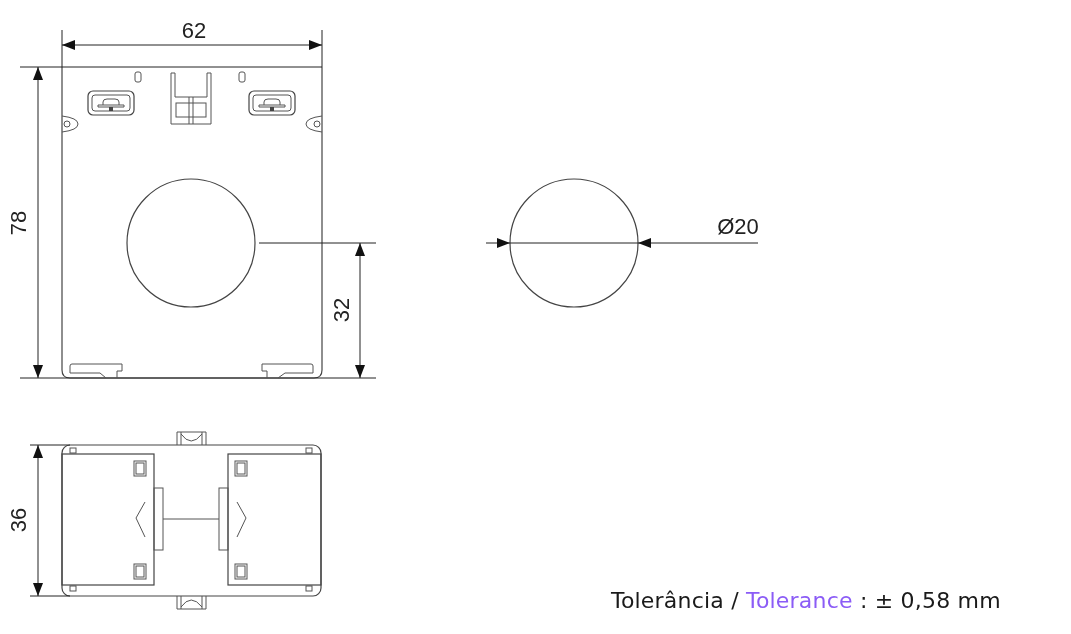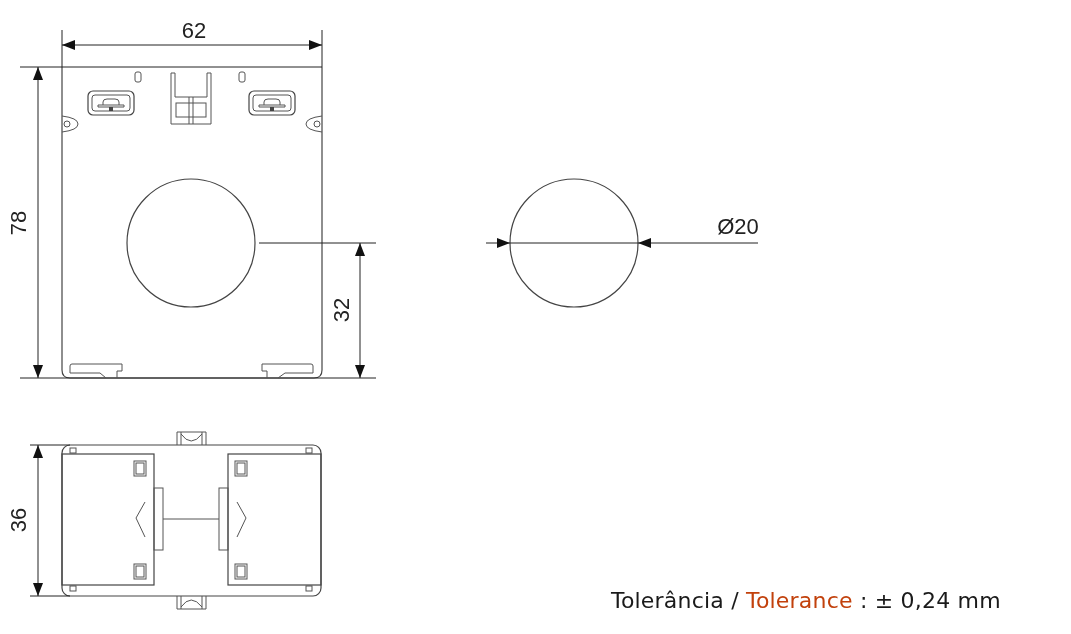--- a/index.html
+++ b/index.html
@@ -4,21 +4,21 @@
   <style>
     html, body { margin: 0; padding: 0; background: #ffffff; }
     body { width: 1071px; height: 634px; position: relative; overflow: hidden; font-family: "Liberation Sans", sans-serif; }
     #drawing { position: absolute; left: 0; top: 0; }
     .ln { stroke: #444; stroke-width: 1.2; fill: none; }
     .thin { stroke: #555; stroke-width: 1; fill: none; }
     .dim { stroke: #222; stroke-width: 1; fill: none; }
     .arrow { fill: #111; stroke: none; }
     .dimtxt { font-family: "Liberation Sans", sans-serif; font-size: 22px; fill: #222; }
     .tolerance { position: absolute; left: 611px; top: 588px; font-family: "DejaVu Sans", sans-serif; font-size: 22px; color: #1a1a1a; white-space: nowrap; letter-spacing: 0.2px; }
-    .tolerance .en { color: #c2410c; text-align: right; }
+    .tolerance .en { color: #8b5cf6; text-align: right; }
   </style>
 </head>
 <body>
 
 <svg id="drawing" width="1071" height="634" viewBox="0 0 1071 634" xmlns="http://www.w3.org/2000/svg">
 
   <g>
 
     <path class="ln" d="M62,67 L62,370 Q62,378 70,378 L314,378 Q322,378 322,370 L322,67"></path>
 
@@ -127,14 +127,14 @@
     <polygon class="arrow" points="38,596 33,583 43,583"></polygon>
     <text class="dimtxt" x="0" y="0" text-anchor="middle" transform="translate(26,520) rotate(-90)">36</text>
   </g>
 </svg>
 
 <div class="tolerance">
   <span>Tolerância</span>
   <span>/</span>
   <span class="en">Tolerance</span>
   <span>:</span>
-  <span>± 0,24 mm</span>
+  <span>± 0,58 mm</span>
 </div>
 
 </body></html>

